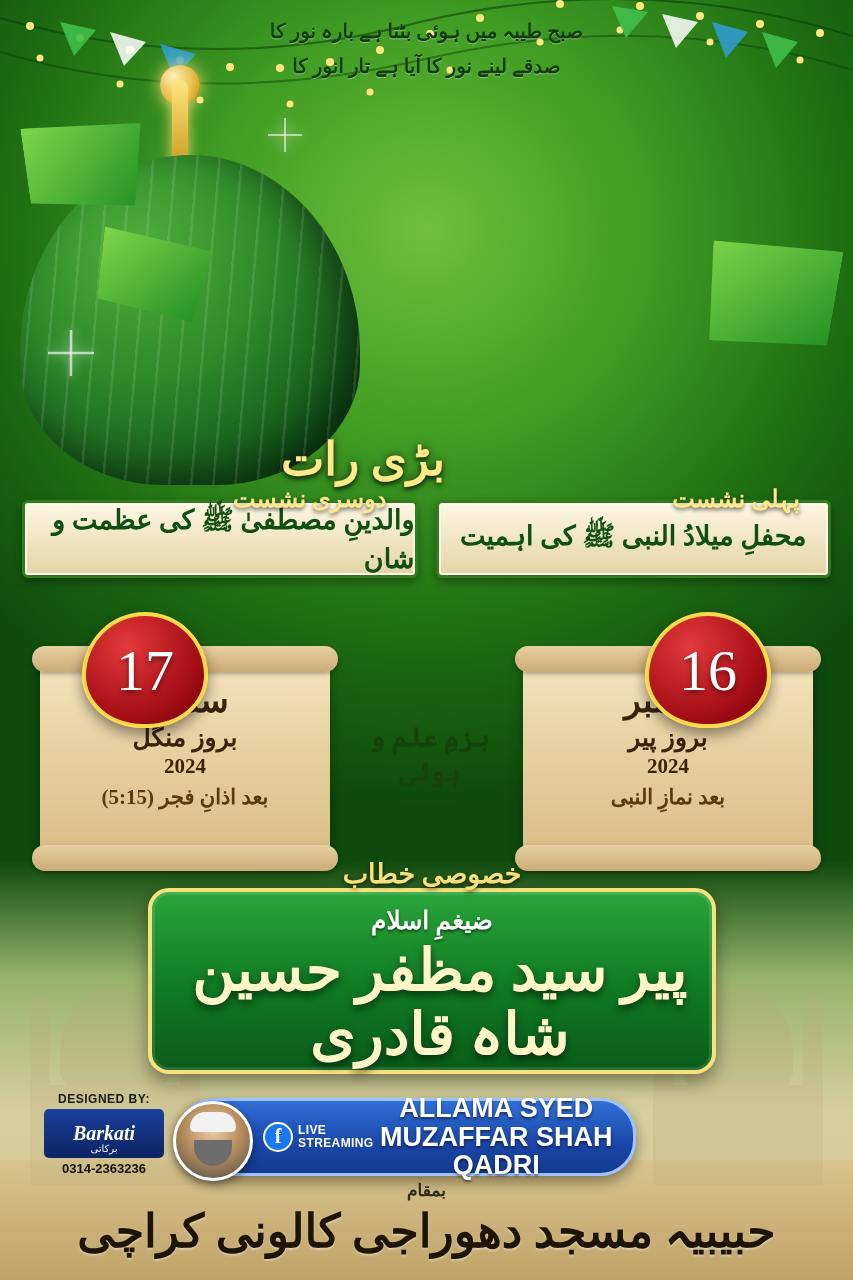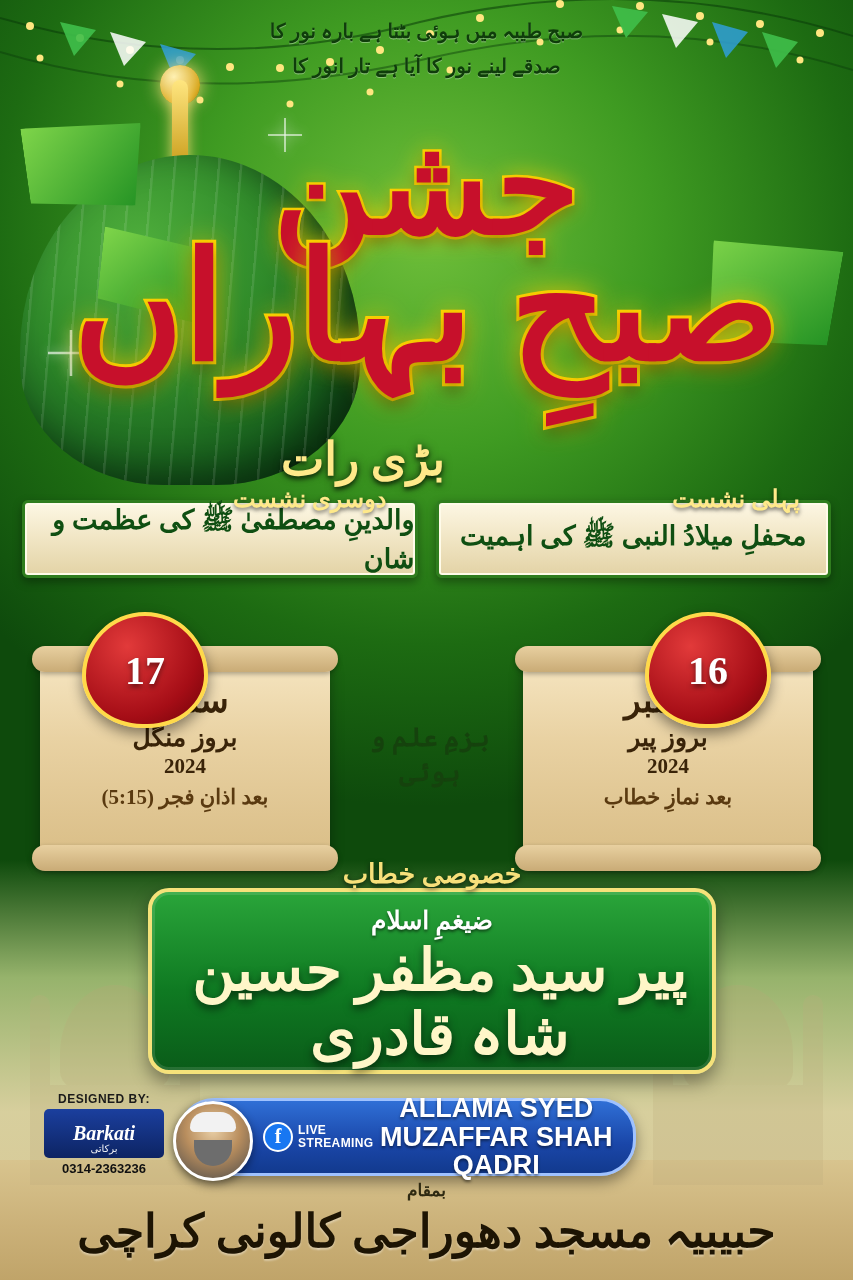--- a/index.html
+++ b/index.html
@@ -276,22 +276,22 @@
     width: 118px; height: 108px;
     border-radius: 50% 50% 48% 48% / 55% 55% 45% 45%;
     background: radial-gradient(circle at 35% 28%, #e23a3a, #a50d16 65%, #6d0208);
     border: 4px solid #ffd94a;
     box-shadow: 0 6px 14px rgba(0,0,0,0.45);
     display: flex;
     align-items: center;
     justify-content: center;
     color: #fff;
     font-family: "Liberation Serif", serif;
-    font-weight: bold;
-    font-size: 40px;
+    font-weight: normal;
+    font-size: 58px;
     text-shadow: 0 3px 5px rgba(0,0,0,0.5);
     text-align: center;
   }
   .date-badge.right { right: 42px; }
   .date-badge.left { left: 42px; }
   .mid-flag {
     position: absolute;
     left: 318px;
     top: 30px;
     width: 138px;
@@ -578,44 +578,40 @@
 
   <div class="flag" style="left:26px; top:120px; width:120px; height:92px; clip-path: polygon(0 0, 100% 12%, 86% 100%, 0 82%); transform: rotate(-8deg);"></div>
   <div class="flag" style="left:100px; top:232px; width:110px; height:86px; clip-path: polygon(0 0, 100% 16%, 88% 100%, 0 84%); transform: rotate(6deg);"></div>
   <div class="flag" style="right:18px; top:240px; width:130px; height:110px; clip-path: polygon(0 10%, 100% 0, 100% 86%, 10% 100%); transform: rotate(10deg);"></div>
 
   <div class="couplet">
     <div>صبح طیبہ میں ہوئی بٹتا ہے بارہ نور کا</div>
     <div>صدقے لینے نور کا آیا ہے تار انور کا</div>
   </div>
 
-  <div class="main-title">
-    <div class="t1">جشن</div>
-    <div class="t2">صبحِ بہاراں</div>
-  </div>
   <div class="subtitle-night">بڑی رات</div>
 
   <div class="sessions">
     <div class="session">
       <div class="session-tag">پہلی نشست</div>
       <div class="session-text">محفلِ میلادُ النبی ﷺ کی اہمیت</div>
     </div>
     <div class="session">
       <div class="session-tag">دوسری نشست</div>
       <div class="session-text">والدینِ مصطفیٰ ﷺ کی عظمت و شان</div>
     </div>
   </div>
 
   <div class="scrolls">
     <div class="scroll right">
       <div class="scroll-inner">
         <div class="scroll-month">ستمبر</div>
         <div class="scroll-day">بروز پیر</div>
         <div class="scroll-year">2024</div>
-        <div class="scroll-time">بعد نمازِ خطاب</div>
+        <div class="scroll-time">بعد نمازِ النبی</div>
       </div>
     </div>
     <div class="date-badge right">16</div>
 
     <div class="scroll left">
       <div class="scroll-inner">
         <div class="scroll-month">ستمبر</div>
         <div class="scroll-day">بروز منگل</div>
         <div class="scroll-year">2024</div>
         <div class="scroll-time">بعد اذانِ فجر (5:15)</div>

